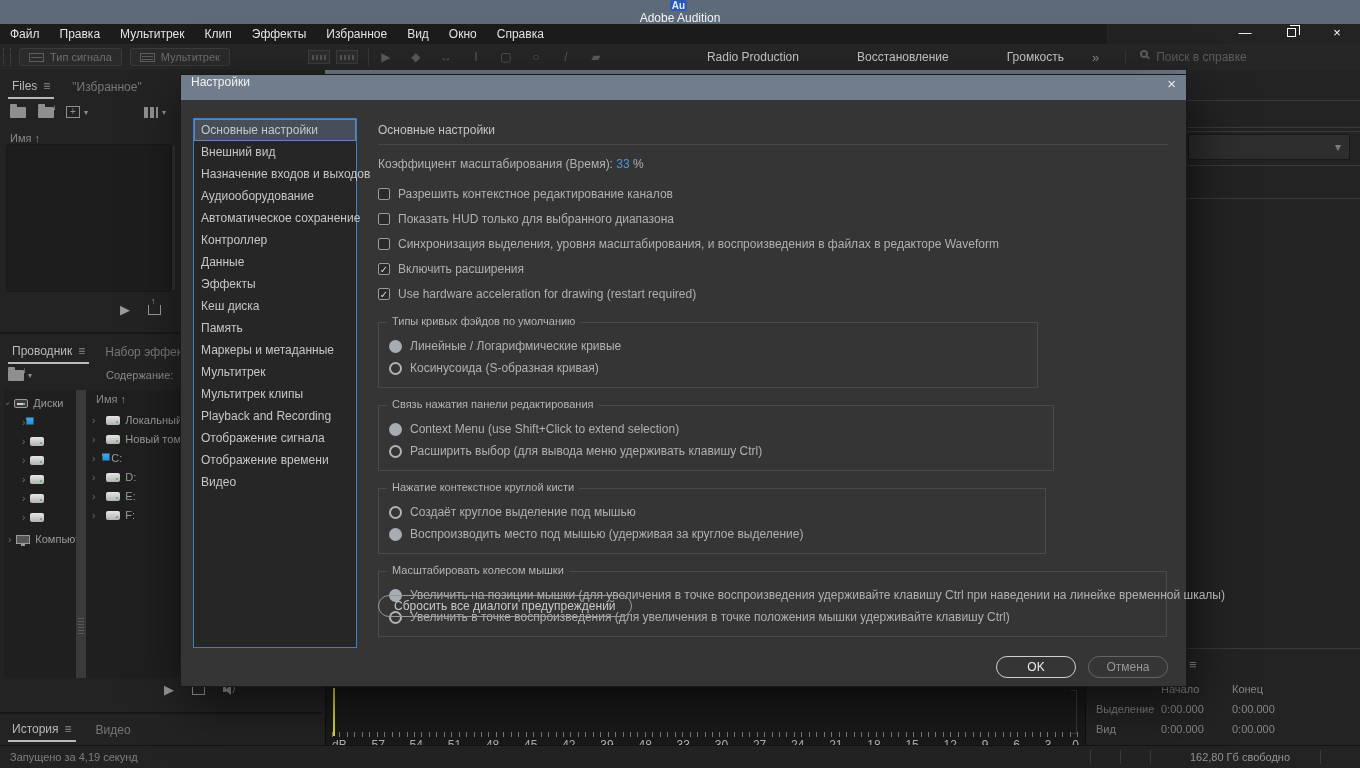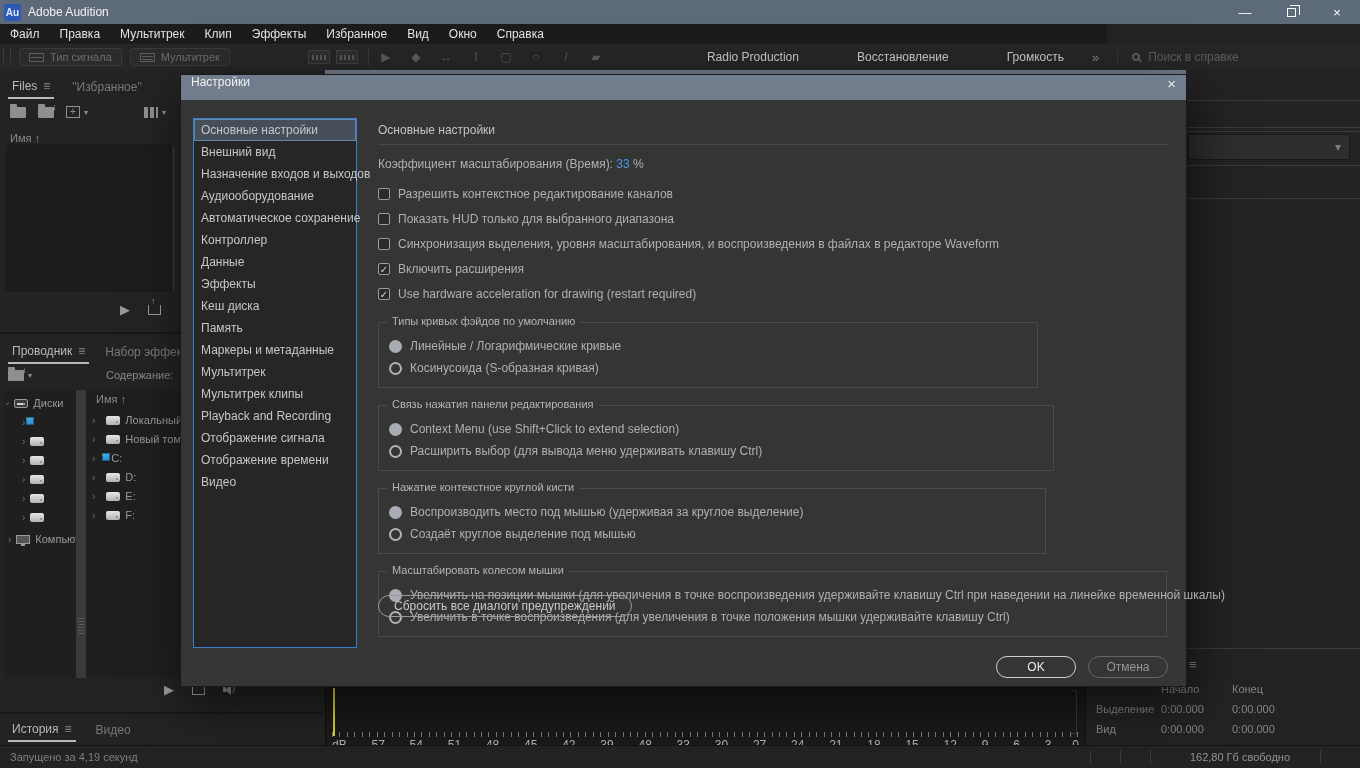--- a/index.html
+++ b/index.html
@@ -1,21 +1,21 @@
 <!DOCTYPE html>
 <html><head>
 <meta charset="utf-8">
 <style>
   * { margin:0; padding:0; box-sizing:border-box; }
   html,body { width:1360px; height:768px; overflow:hidden; }
   body { background:#232323; font-family:"Liberation Sans",sans-serif; font-size:12px; color:#b5b5b5; position:relative; }
   .abs { position:absolute; }
 
   
-  .titlebar { left:0; top:0; width:1360px; height:24px; background:#5d6a7a; display:flex; align-items:center; color:#f2f2f2; }
+  .titlebar { left:0; top:0; width:1360px; height:24px; background:#5d6a7a; display:flex; align-items:center; color:#f2f2f2;flex-direction:column; }
   .au-logo { width:17px; height:17px; margin:0 7px 0 4px; background:#2b59b5; border-radius:3px; color:#dfe8ff; font-size:10px; font-weight:bold; display:flex; align-items:center; justify-content:center; }
   .win-btns { margin-left:auto; display:flex; height:100%; }
   .win-btn { width:46px; height:100%; display:flex; align-items:center; justify-content:center; color:#fff; font-size:13px; }
   .win-restore { width:9px; height:9px; border:1px solid #fff; position:relative; }
   .win-restore::before { content:""; position:absolute; left:2px; top:-4px; width:9px; height:9px; border:1px solid #fff; border-bottom:none; border-left:none; }
 
   .menubar { left:0; top:24px; width:1107px; height:20px; background:#1c1c1c; display:flex; align-items:center; gap:0; }
   .menu-item { padding:0 10px; color:#e3e3e3; }
 
   .toolbar { left:0; top:44px; width:1360px; height:26px; background:#262626; display:flex; align-items:center; }
@@ -26,21 +26,21 @@
   .icon-mt { width:15px; height:9px; border:1px solid #5e5e5e; position:relative; }
   .icon-mt::before { content:""; position:absolute; left:1px; right:1px; top:2px; height:1px; background:#5e5e5e; box-shadow:0 3px 0 #5e5e5e; }
   .disp-icons { display:flex; gap:6px; margin-left:78px; }
   .disp-icon { width:22px; height:14px; border:1px solid #3e3e3e; background:#2d2d2d; position:relative; }
   .disp-icon::after { content:""; position:absolute; left:3px; right:3px; bottom:3px; height:5px; background:repeating-linear-gradient(90deg,#555 0 2px,transparent 2px 4px); }
   .tb-sep { width:1px; height:18px; background:#383838; margin:0 10px; }
   .tools { display:flex; gap:16px; color:#5a5a5a; font-size:12px; }
   .tool { width:14px; text-align:center; }
   .workspaces { display:flex; align-items:center; gap:58px; margin-left:104px; color:#c6c6c6; }
   .ws-overflow { color:#8a8a8a; font-size:13px; margin-left:28px; }
-  .searchbox { display:flex; align-items:center; gap:8px; margin-left:18px; padding-left:14px; border-left:1px solid #353535; color:#5c5c5c; width:200px; }
+  .searchbox { display:flex; align-items:flex-start; gap:8px; margin-left:26px; padding-left:14px; border-left:1px solid #353535; color:#5c5c5c; width:200px; }
   .mag { width:8px; height:8px; border:2px solid #5c5c5c; border-radius:50%; position:relative; flex:none; }
   .mag::after { content:""; position:absolute; width:5px; height:2px; background:#5c5c5c; right:-4px; bottom:-2px; transform:rotate(45deg); }
 
   .navstrip { left:325px; top:70px; width:1035px; height:4px; background:#707a87; }
 
   
   .right-strip { left:1186px; top:70px; width:174px; height:578px; background:#232323; }
   .rs-line { position:absolute; left:0; width:174px; height:1px; background:#3a3a3a; }
   .rs-select { position:absolute; left:2px; top:64px; width:162px; height:26px; background:#2e2e2e; border:1px solid #191919; border-radius:2px; display:flex; align-items:center; justify-content:flex-end; padding-right:8px; color:#7d7d7d; }
 
@@ -474,26 +474,26 @@
       </div>
       <div class="optrow">
         <span class="radio outline"></span>
         <span>Расширить выбор (для вывода меню удерживать клавишу Ctrl)</span>
       </div>
     </div>
 
     <div class="group" style="width:668px">
       <span class="legend">Нажатие контекстное круглой кисти</span>
       <div class="optrow">
+        <span class="radio outline"></span>
+        <span>Создаёт круглое выделение под мышью</span>
+      </div>
+      <div class="optrow">
         <span class="radio filled"></span>
         <span>Воспроизводить место под мышью (удерживая за круглое выделение)</span>
-      </div>
-      <div class="optrow">
-        <span class="radio outline"></span>
-        <span>Создаёт круглое выделение под мышью</span>
       </div>
     </div>
 
     <div class="group" style="width:789px">
       <span class="legend">Масштабировать колесом мышки</span>
       <div class="optrow">
         <span class="radio filled"></span>
         <span>Увеличить на позиции мышки (для увеличения в точке воспроизведения удерживайте клавишу Ctrl при наведении на линейке временной шкалы)</span>
       </div>
       <div class="optrow">

